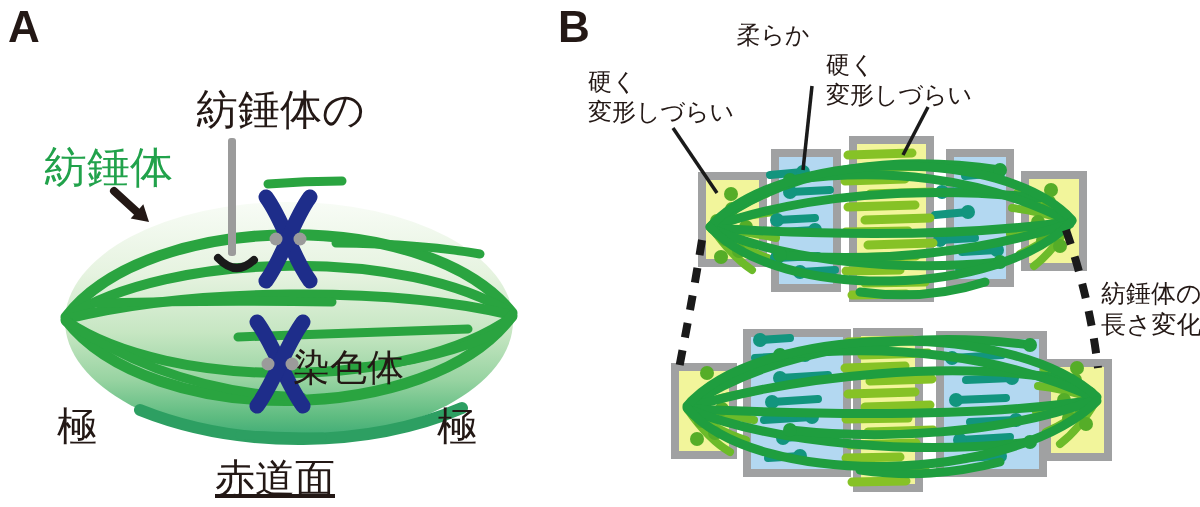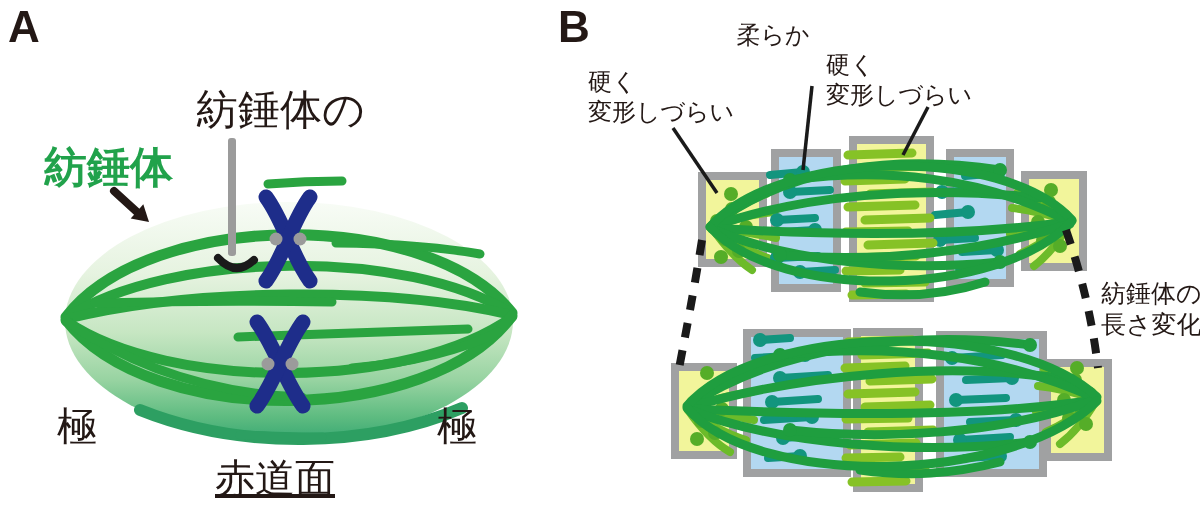--- a/index.html
+++ b/index.html
@@ -2,21 +2,21 @@
 <html style="--text: #231815; --label_green: #21a24b; --spindle_green: #2aa440; --spindle_dark_teal: #2d9f62; --chromosome_navy: #1e2d8a; --probe_gray: #9b9b9b; --kinetochore_gray: #9b9b9b; --frame_gray: #a0a1a2; --stiff_yellow: #f2f59b; --soft_blue: #b3d8f1; --fiber_green: #1f9e3f; --overlap_yellow_green: #86c226; --pole_green: #6cbb2a; --pole_dot_green: #55ad28; --teal_fiber: #12957e;"><head>
 <meta charset="utf-8">
 <style>
   html,body{margin:0;padding:0;background:#ffffff;}
   .stage{position:relative;width:1200px;height:507px;background:#fff;overflow:hidden;
          font-family:"Liberation Sans","DejaVu Sans",sans-serif;color:var(--text,#231815);}
   .stage svg{position:absolute;left:0;top:0;}
   .lbl{position:absolute;white-space:nowrap;color:var(--text,#231815);}
   .panel-letter{font-size:44px;font-weight:900;letter-spacing:1px;}
   .lbl-probe{font-size:42px;}
-  .lbl-spindle{font-size:43px;color:var(--label_green,#21a24b);font-weight:700;}
+  .lbl-spindle{font-size:43px;color:var(--label_green,#21a24b);font-weight:400;}
   .lbl-chromosome{font-size:37px;}
   .lbl-pole{font-size:40px;}
   .lbl-equator{font-size:40px;text-decoration:underline;}
   .lbl-b{font-size:24px;line-height:30px;text-align:left;transform:translateX(-50%);font-family:Liberation Mono, monospace;}
   .lbl-length{font-size:25px;line-height:31px;text-align:left;}
 
   .fibA{stroke:var(--spindle_green,#2aa440);fill:none;stroke-linecap:round;}
   .fibA-dark{stroke:var(--spindle_dark_teal,#2d9f62);fill:none;stroke-linecap:round;}
   .chrom{stroke:var(--chromosome_navy,#1e2d8a);fill:none;stroke-linecap:round;stroke-width:15;}
   .kdot{fill:var(--kinetochore_gray,#9b9b9b);}
@@ -298,20 +298,21 @@
     <path class="dashedline" d="M1066,230 C1082,276 1093,324 1098,368"></path>
   </g>
 </svg>
 
   <div class="lbl panel-letter" style="left:8px;top:2px;">A</div>
 
   <div class="lbl lbl-probe" style="left:196px;top:82px;">紡錘体の</div>
 
   <div class="lbl lbl-spindle" style="left:44px;top:139px;">紡錘体</div>
 
+  <div class="lbl lbl-chromosome" style="left:293px;top:343px;">染色体</div>
 
   <div class="lbl lbl-pole" style="left:57px;top:399px;">極</div>
 
   <div class="lbl lbl-pole" style="left:437px;top:399px;">極</div>
 
   <div class="lbl lbl-equator" style="left:215px;top:451px;">赤道面</div>
 
   <div class="lbl panel-letter" style="left:558px;top:2px;">B</div>
 
   <div class="lbl lbl-b" style="left:661px;top:69px;">

